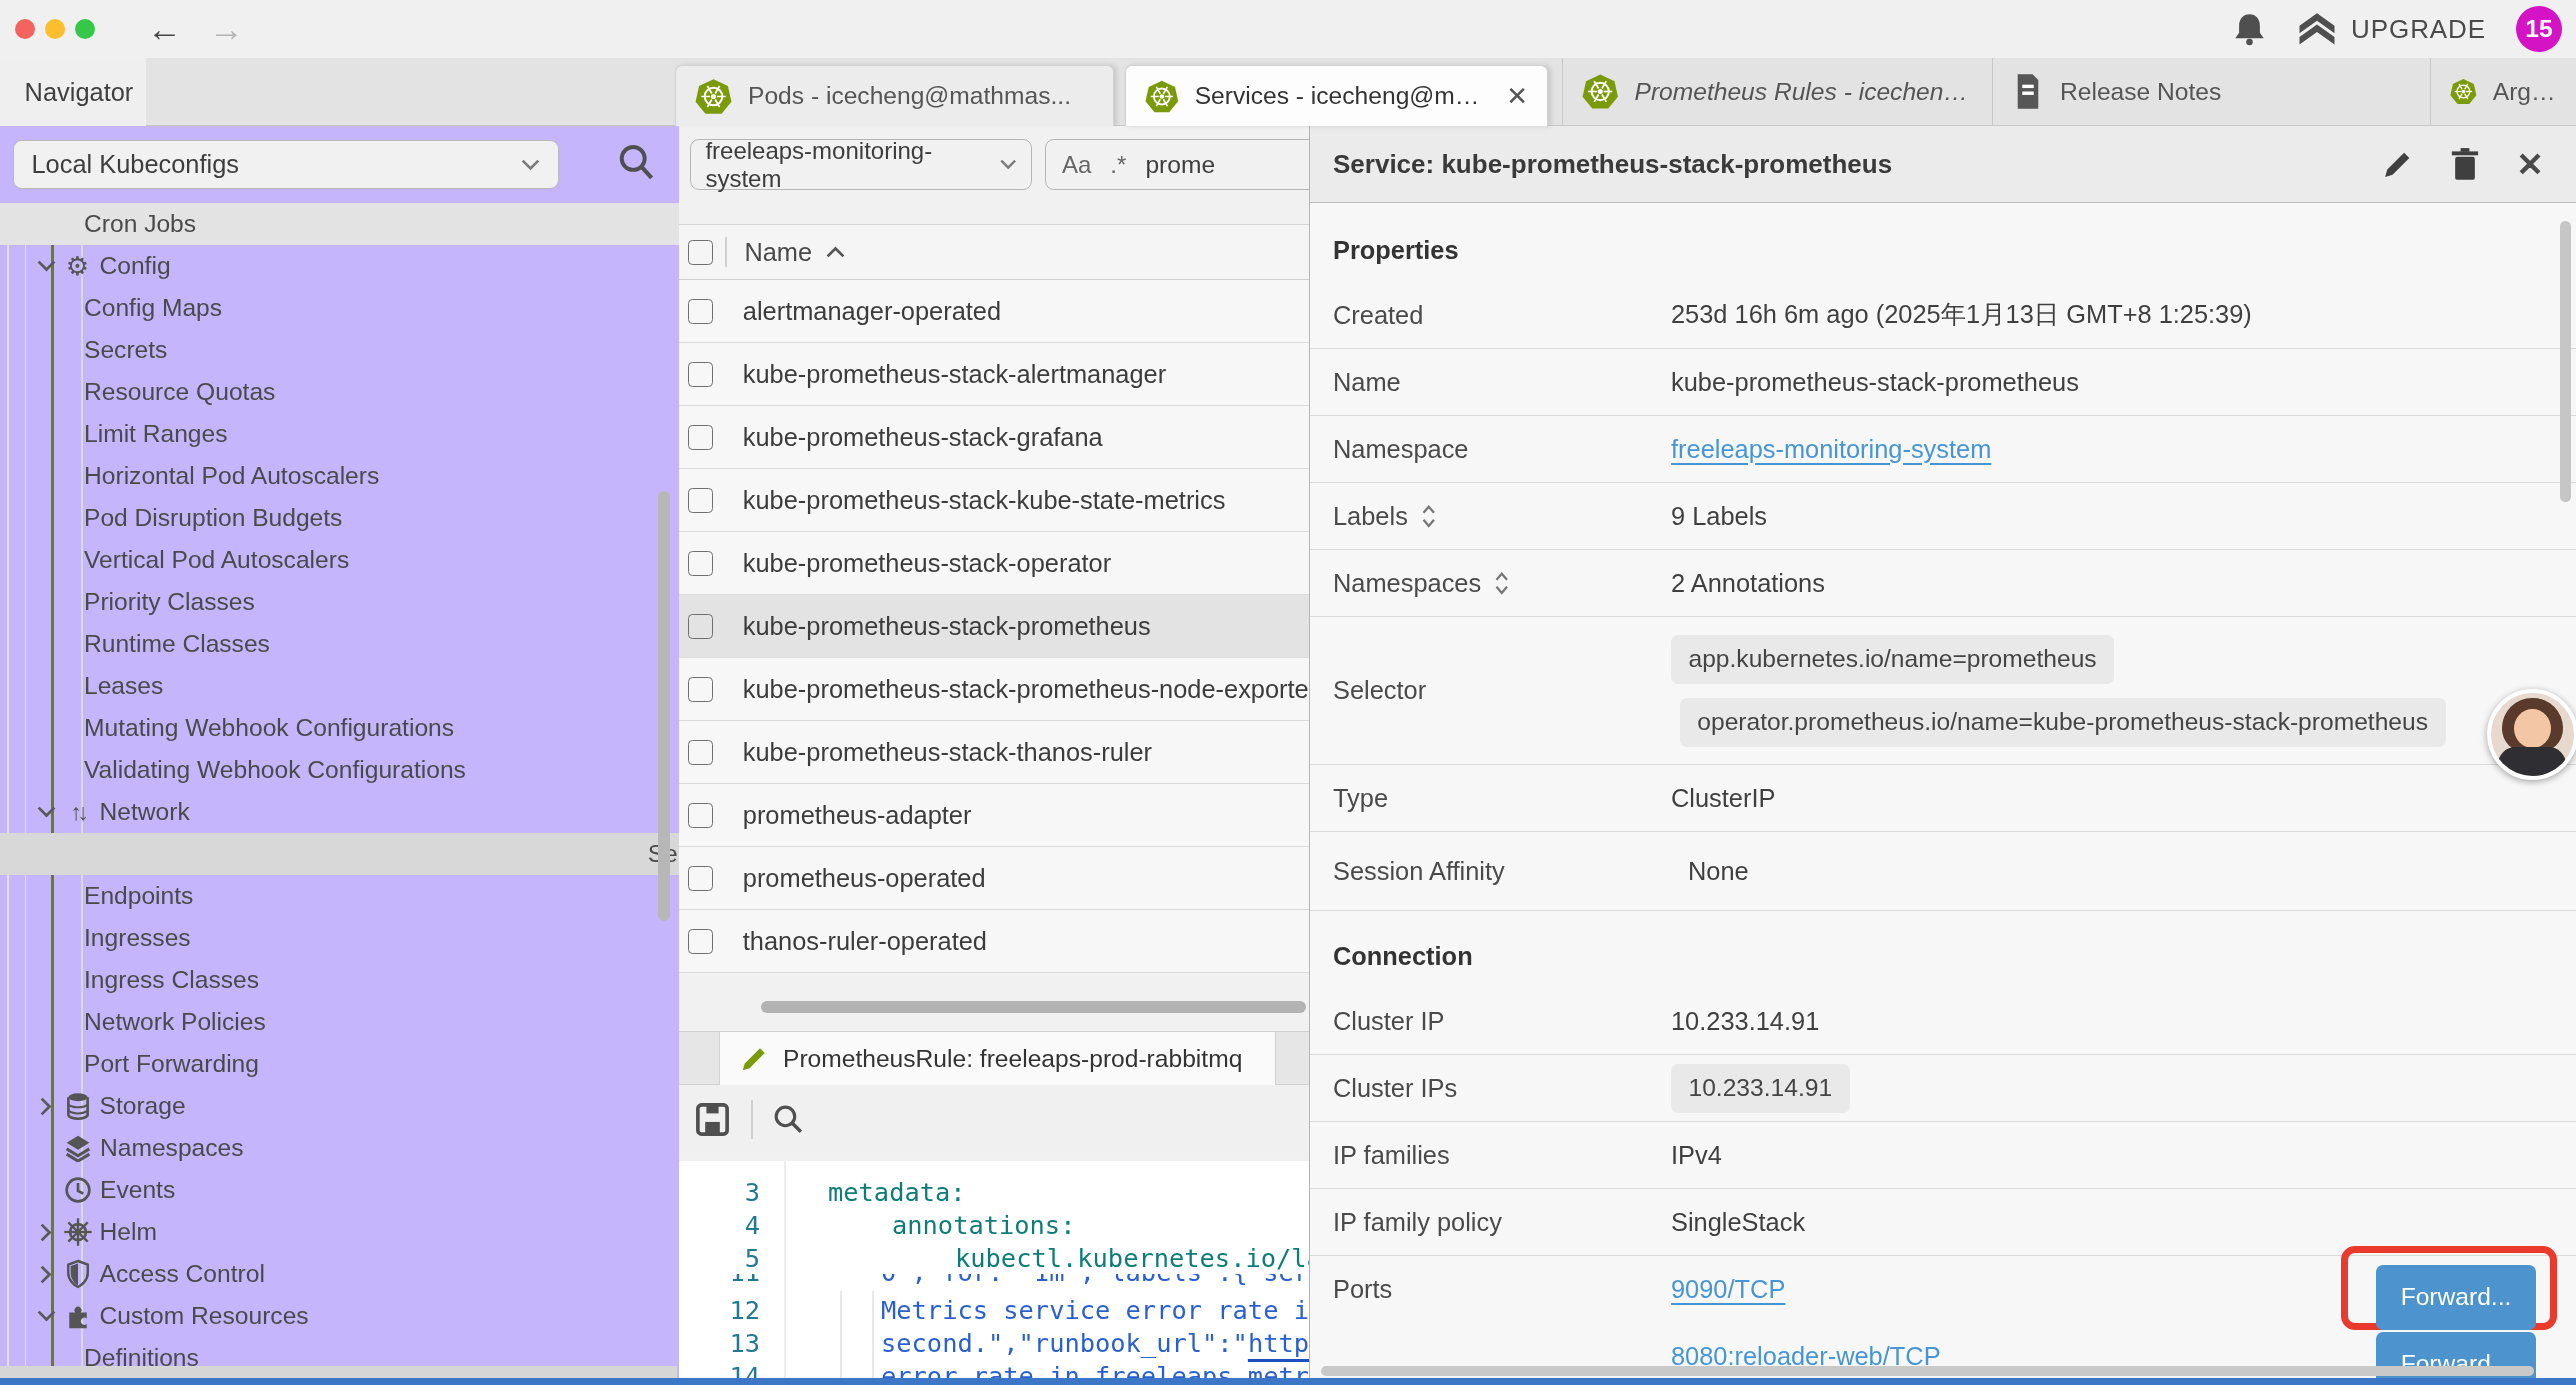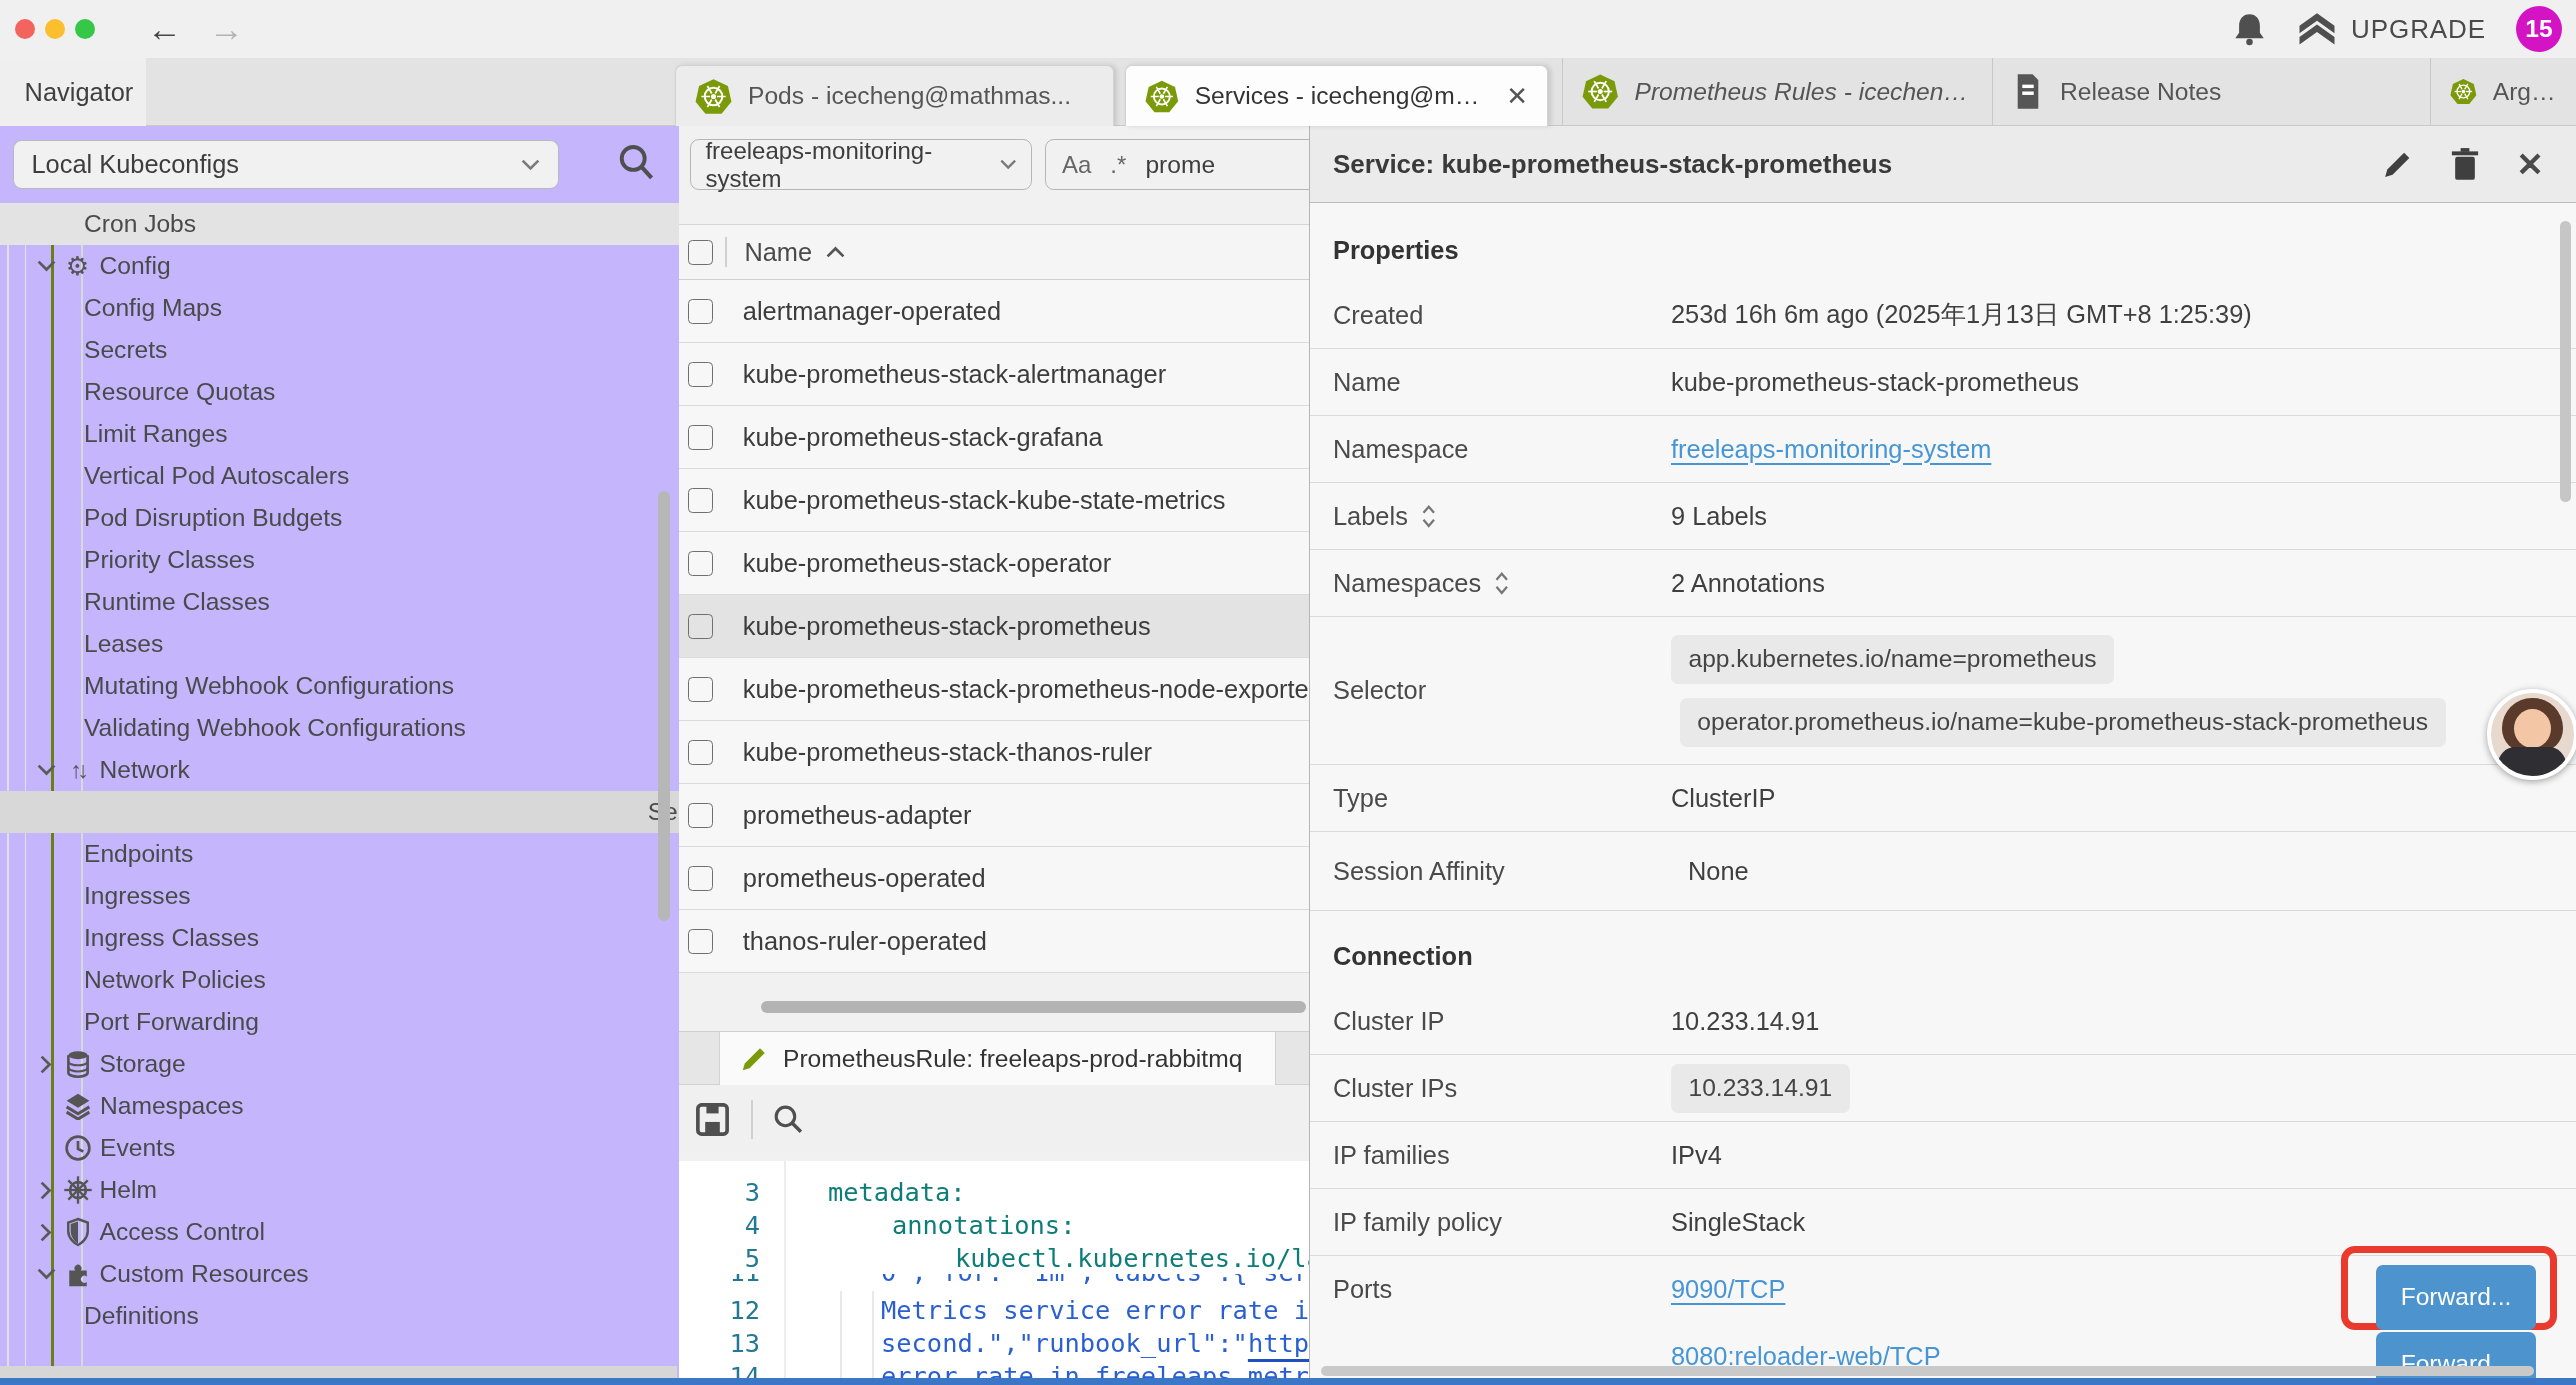--- a/index.html
+++ b/index.html
@@ -273,24 +273,27 @@
         <div class="trow leaf">
           <span class="tlabel">Secrets</span>
         </div>
         <div class="trow leaf">
           <span class="tlabel">Resource Quotas</span>
         </div>
         <div class="trow leaf">
           <span class="tlabel">Limit Ranges</span>
         </div>
         <div class="trow leaf">
+          <span class="tlabel">Horizontal Pod Autoscalers</span>
+        </div>
+        <div class="trow leaf">
+          <span class="tlabel">Pod Disruption Budgets</span>
+        </div>
+        <div class="trow leaf">
           <span class="tlabel">Vertical Pod Autoscalers</span>
-        </div>
-        <div class="trow leaf">
-          <span class="tlabel">Pod Disruption Budgets</span>
         </div>
         <div class="trow leaf">
           <span class="tlabel">Priority Classes</span>
         </div>
         <div class="trow leaf">
           <span class="tlabel">Runtime Classes</span>
         </div>
         <div class="trow leaf">
           <span class="tlabel">Leases</span>
         </div>

